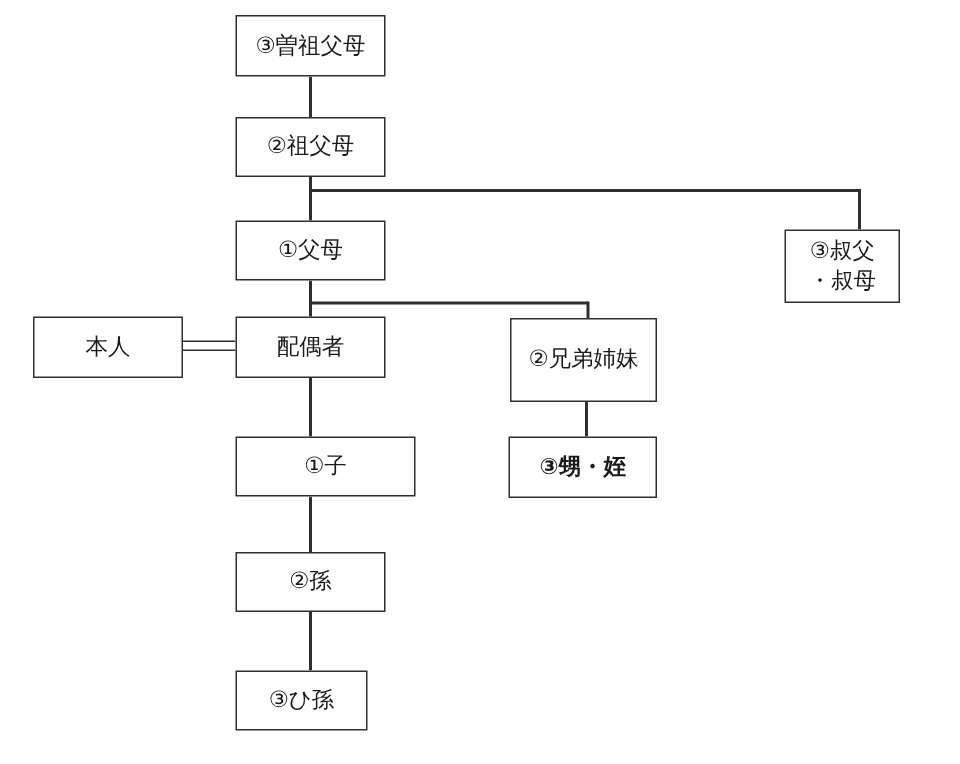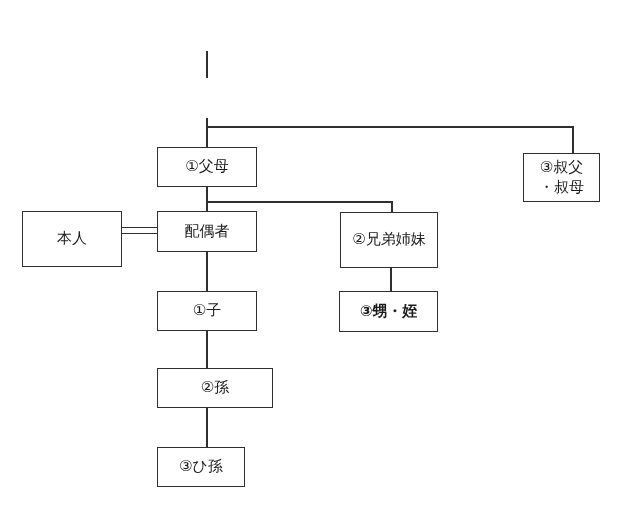--- a/index.html
+++ b/index.html
@@ -71,34 +71,36 @@
   <div class="double-line" style="left:122px; top:227px; width:35px;"></div>
 
   <div class="line-v" style="left:206px; top:252px; height:39px;"></div>
 
   <div class="line-v" style="left:390px; top:252px; height:39px;"></div>
 
   <div class="line-v" style="left:206px; top:331px; height:37px;"></div>
 
   <div class="line-v" style="left:206px; top:408px; height:39px;"></div>
 
+  <div class="node" style="left:157px; top:10px;  width:100px; height:41px;">③曽祖父母</div>
 
+  <div class="node" style="left:157px; top:78px;  width:100px; height:40px;">②祖父母</div>
 
   <div class="node" style="left:157px; top:147px; width:100px; height:40px;">①父母</div>
 
-  <div class="node" style="left:22px;  top:211px; width:100px; height:56px;">本人</div>
+  <div class="node" style="left:22px;  top:211px; width:100px; height:41px;">本人</div>
 
   <div class="node" style="left:157px; top:211px; width:100px; height:41px;">配偶者</div>
 
   <div class="node" style="left:340px; top:212px; width:98px;  height:56px;">②兄弟姉妹</div>
 
   <div class="node" style="left:523px; top:153px; width:77px;  height:49px;">③叔父
 ・叔母</div>
 
   <div class="node" style="left:339px; top:291px; width:99px;  height:41px;font-weight:bold;">③甥・姪</div>
 
-  <div class="node" style="left:157px; top:291px; width:100px; height:40px;">①子</div>
+  <div class="node" style="left:157px; top:291px; width:120px; height:40px;">①子</div>
 
-  <div class="node" style="left:157px; top:368px; width:116px; height:40px;">②孫</div>
+  <div class="node" style="left:157px; top:368px; width:100px; height:40px;">②孫</div>
 
   <div class="node" style="left:157px; top:447px; width:88px; height:40px;text-align:right;">③ひ孫</div>
 
 </div>
 
 </body></html>

